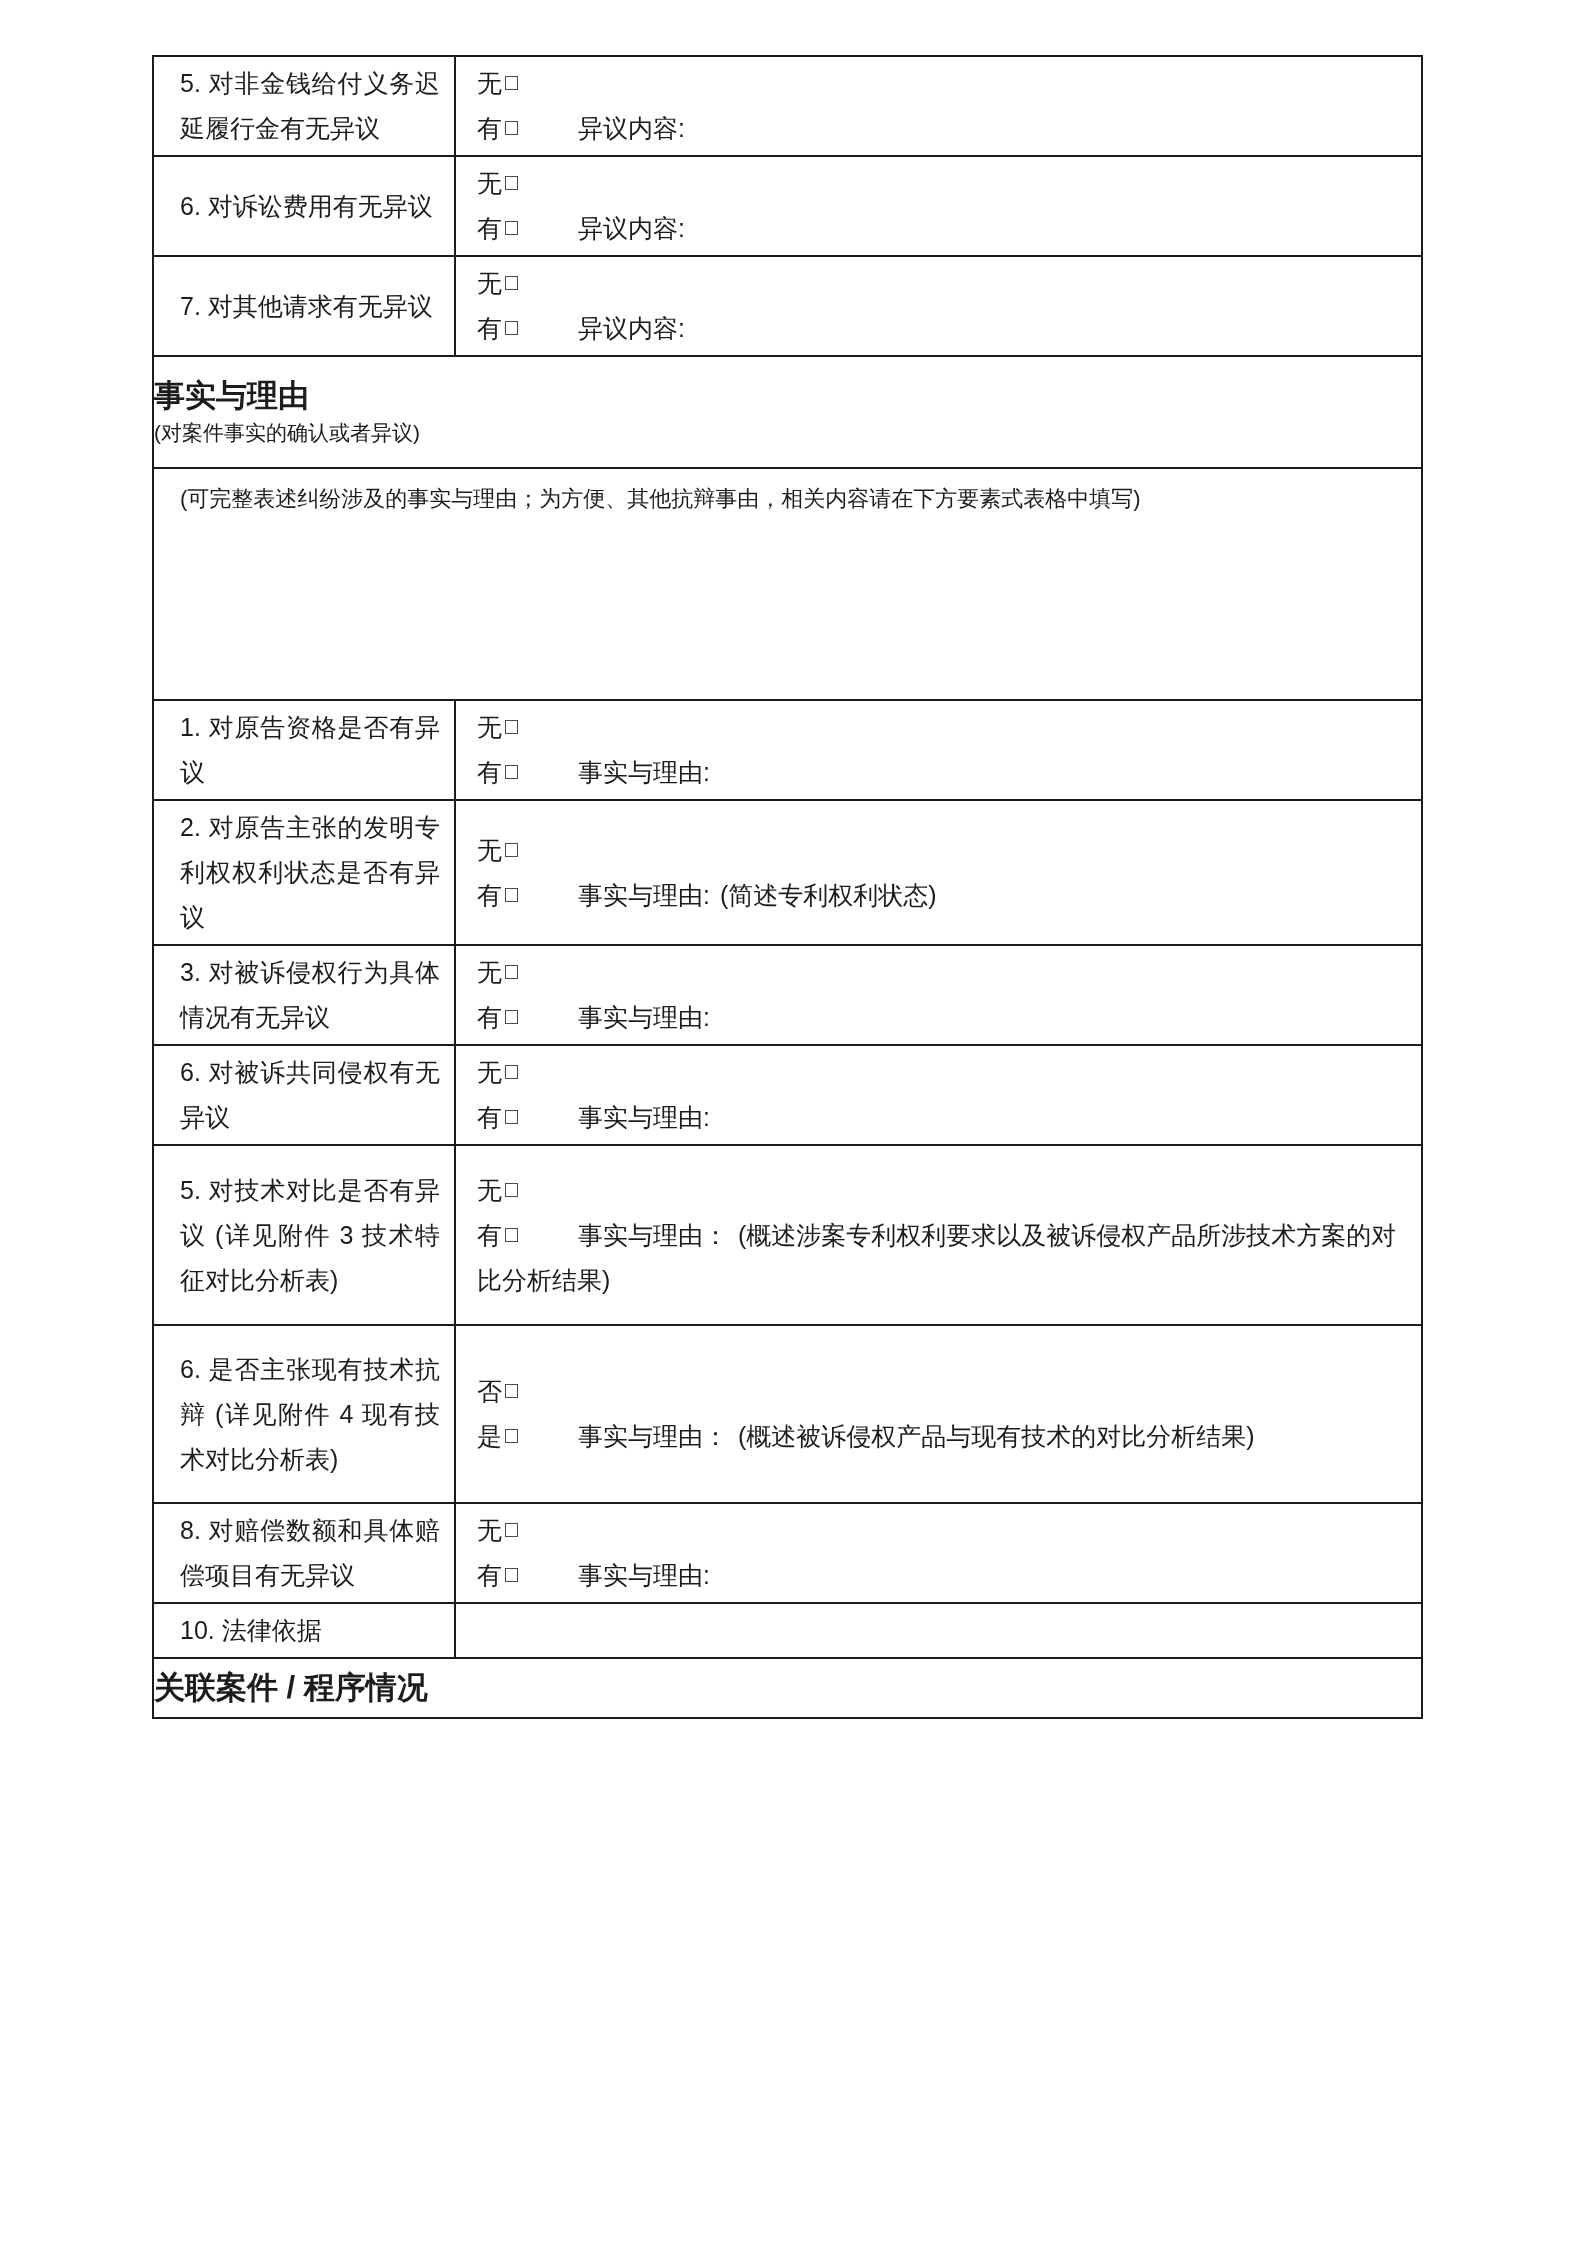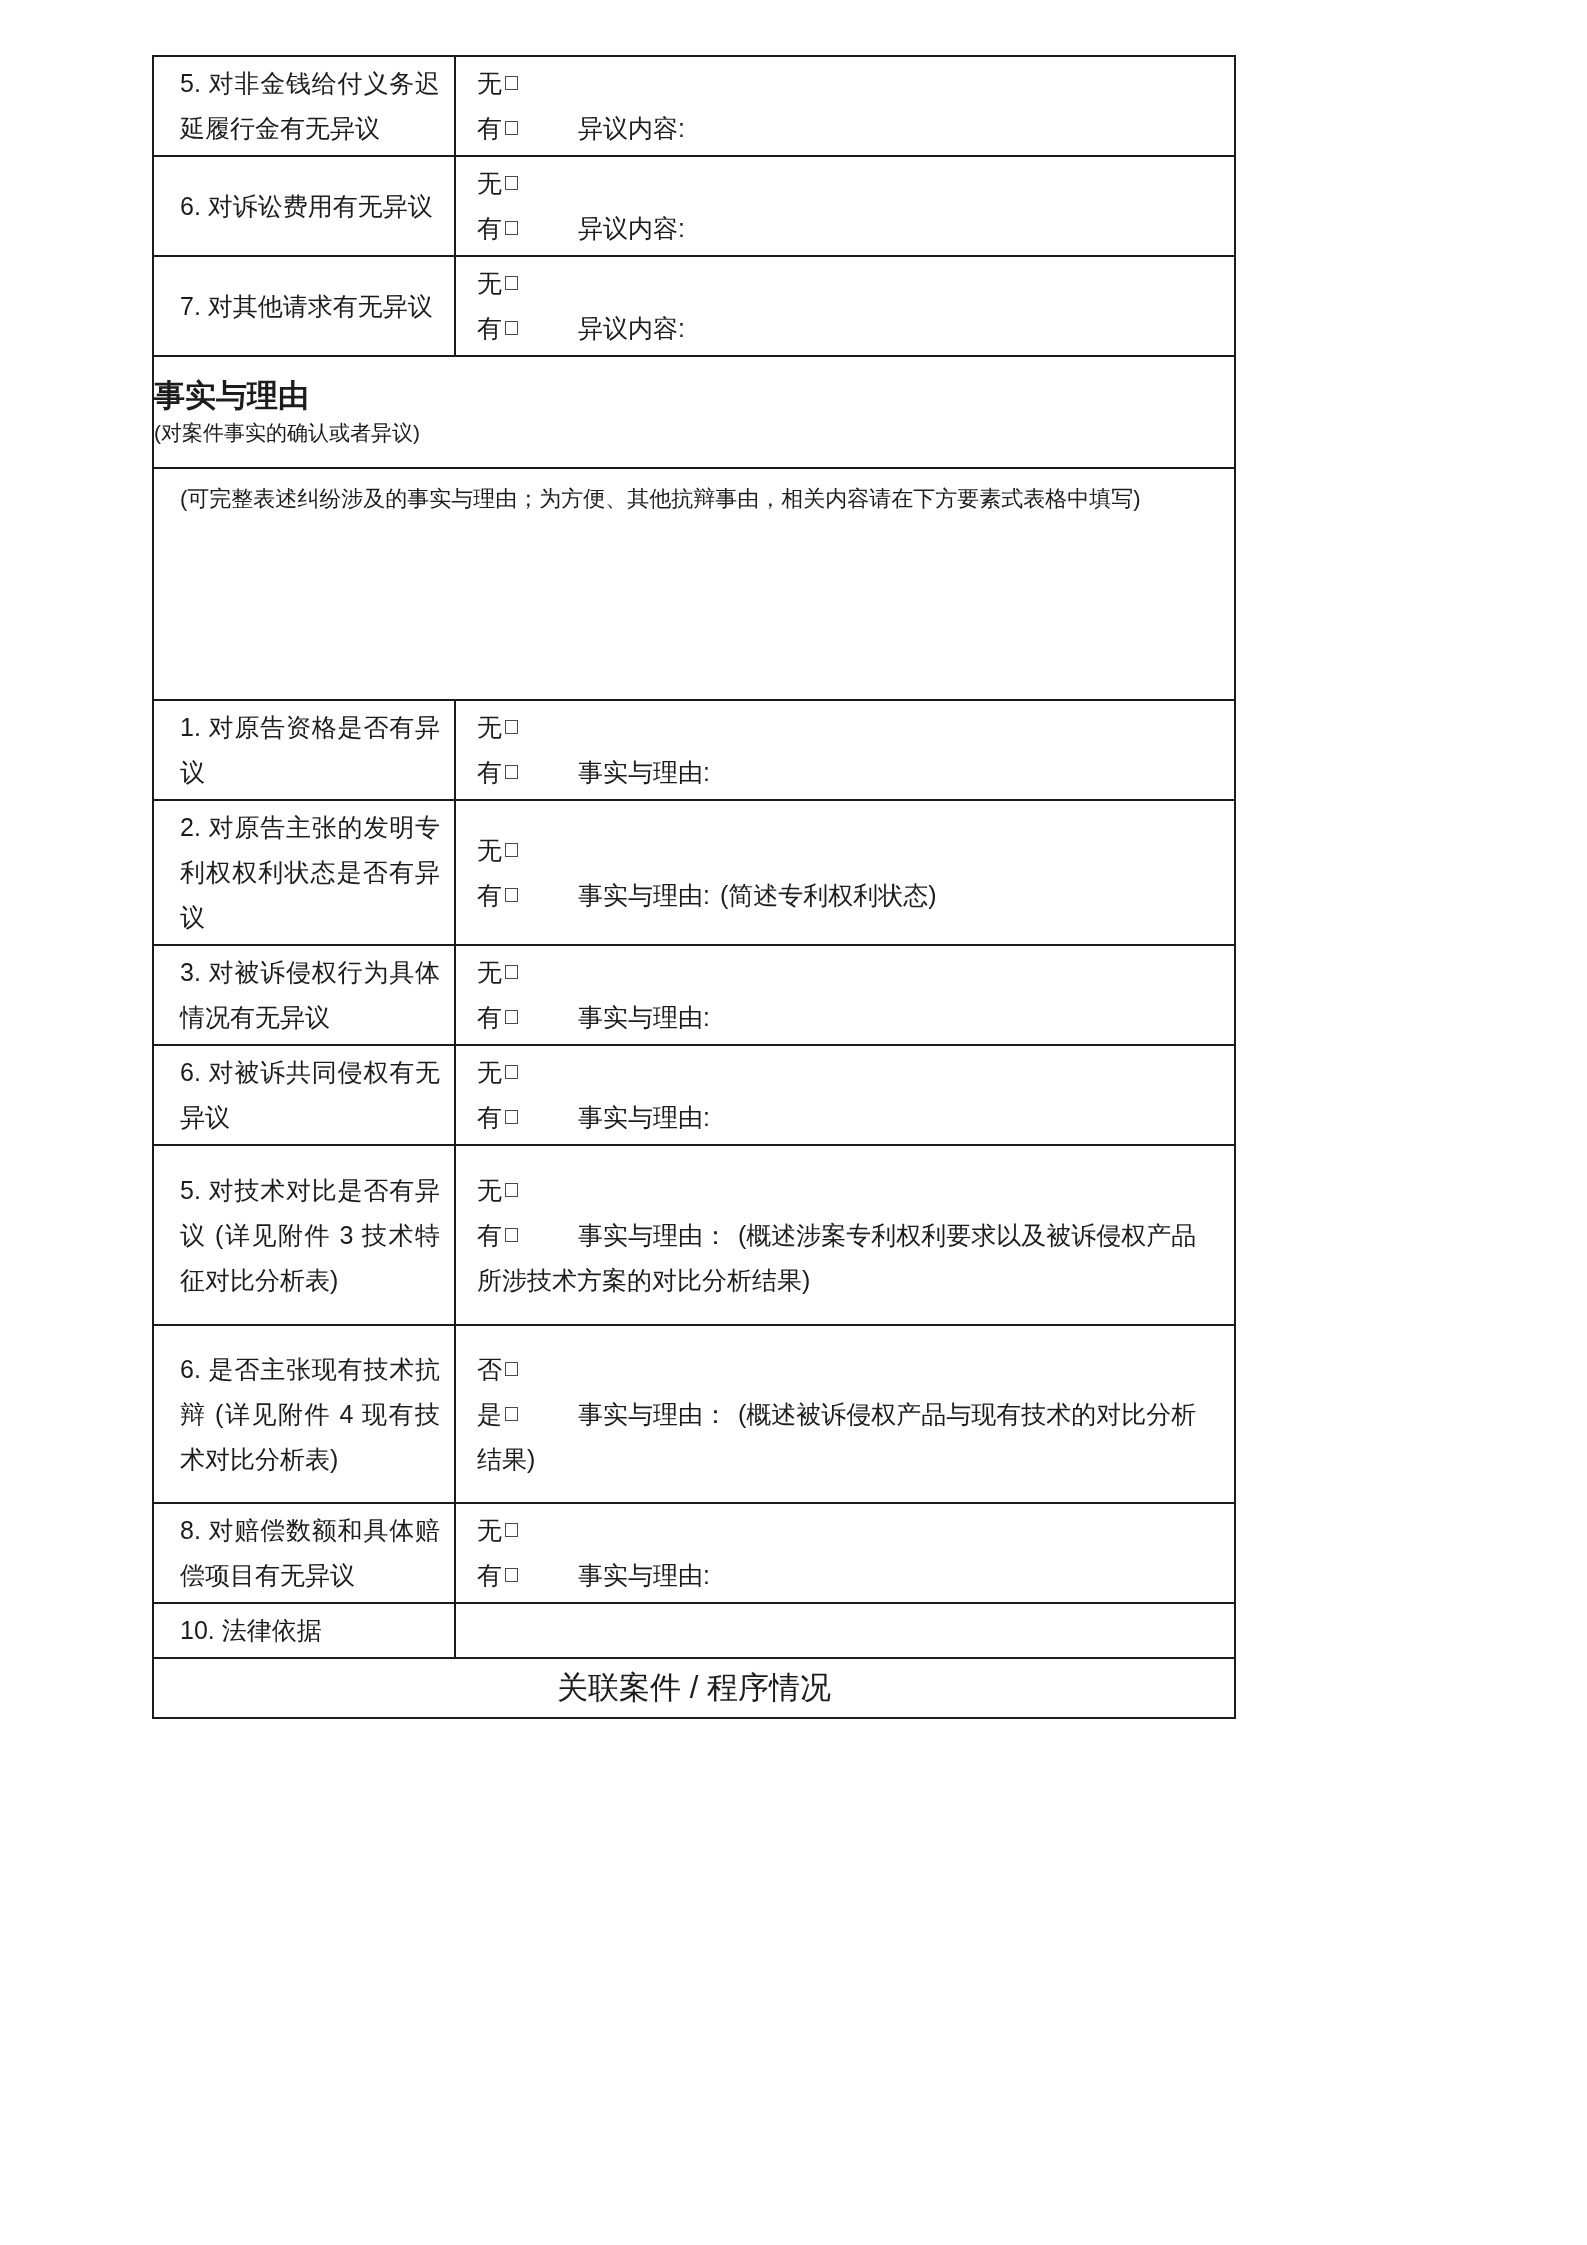--- a/index.html
+++ b/index.html
@@ -6,21 +6,21 @@
   body{
     width:1587px;height:2245px;
     background:#ffffff;
     font-family:"Liberation Sans", sans-serif;
     color:#1c1c1c;
     position:relative;
   }
   .page{position:absolute;inset:0;background:#ffffff;}
   table.form{
     position:absolute;left:152px;top:55px;
-    width:1084px;
+    width:1271px;
     border-collapse:collapse;table-layout:fixed;
     background:#ffffff;
   }
   td{border:2px solid #1b1b1b;padding:0;vertical-align:middle;}
   
   td.lbl{
     padding:4px 14px 4px 26px;
     font-size:25px;line-height:45px;
     text-align:justify;text-justify:inter-character;
   }
@@ -42,22 +42,22 @@
   .sec-title{font-size:31px;font-weight:bold;line-height:42px;}
   .sec-sub{font-size:21px;line-height:32px;}
   
   td.note-cell{
     vertical-align:top;
     padding:13px 22px 0 26px;
     font-size:22px;line-height:34px;
   }
   
   td.footer-cell{
-    text-align:center;vertical-align:middle;
-    font-size:31px;font-weight:normal;
+    text-align:left;vertical-align:middle;
+    font-size:31px;font-weight:bold;
   }
 </style>
 </head>
 <body>
 
 <div class="page">
   <table class="form">
     <colgroup>
         <col style="width:302px">
         <col>

